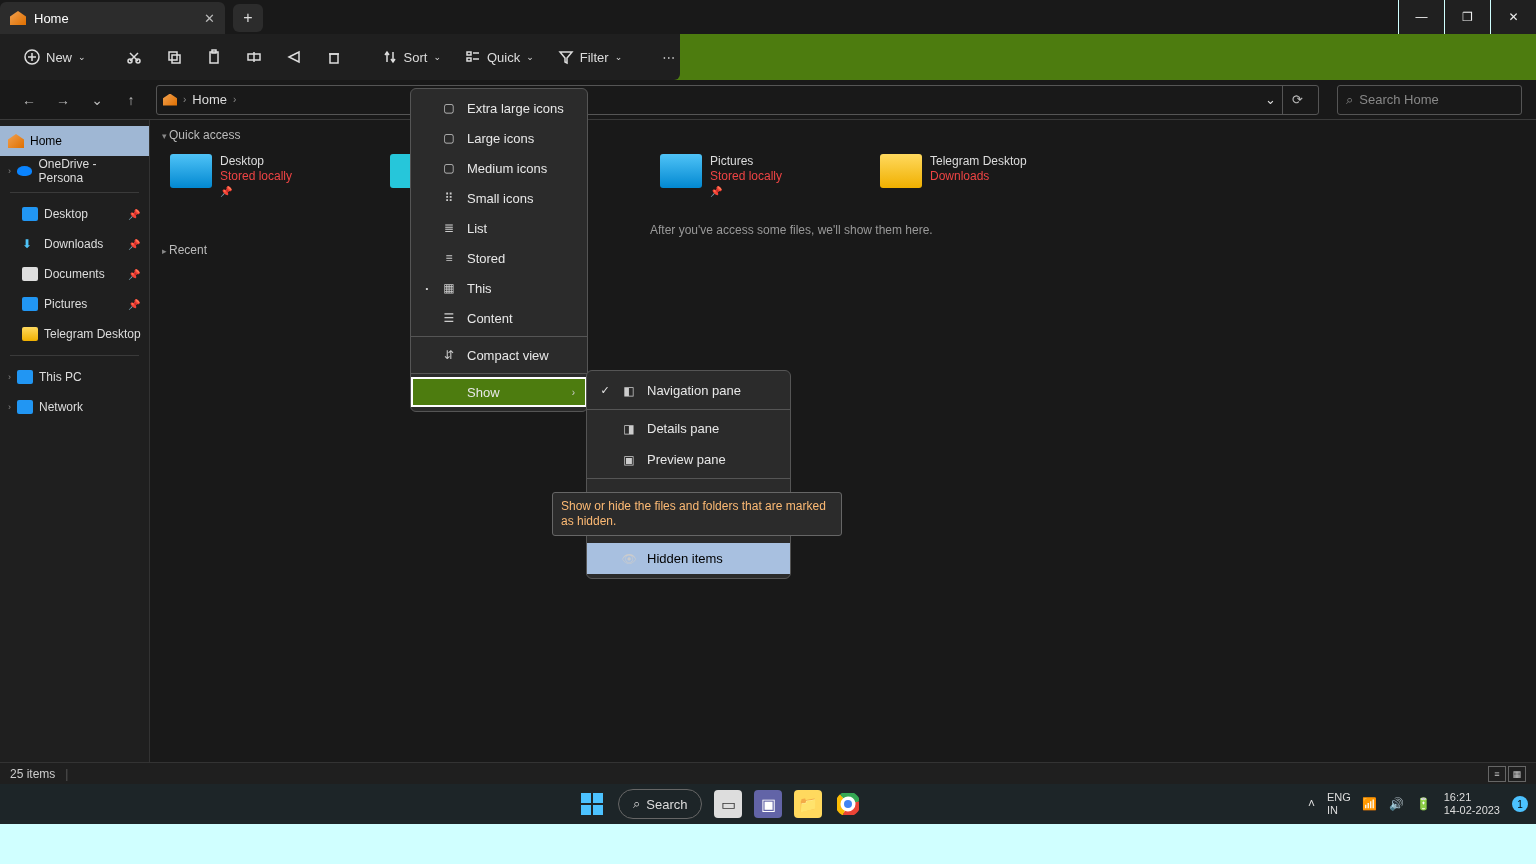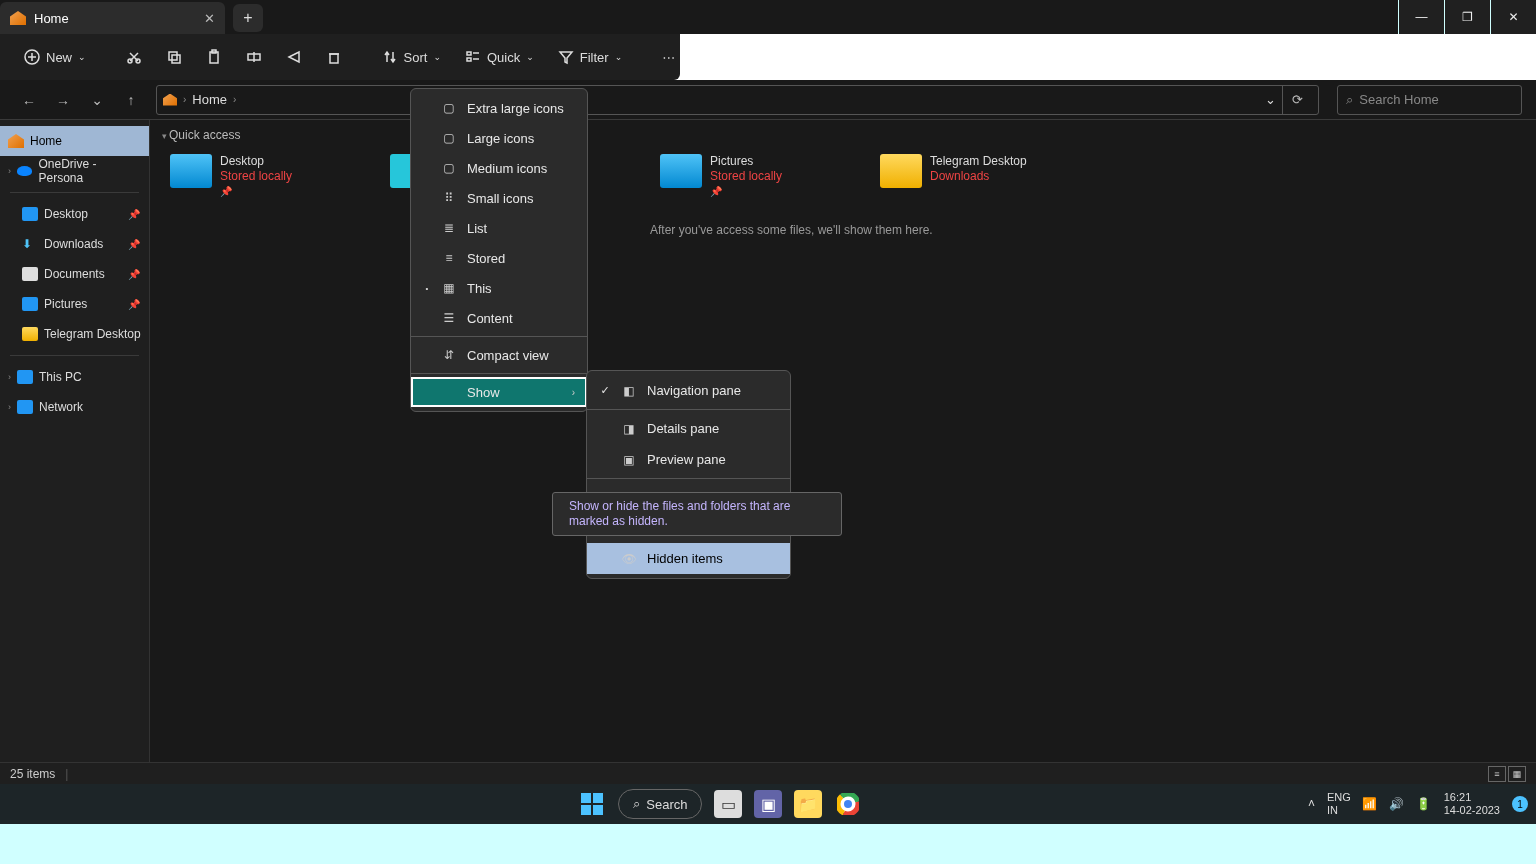--- a/index.html
+++ b/index.html
@@ -11,21 +11,21 @@
   .tab span{color:#fff;font-size:13px}
   .tab .close{margin-left:auto;color:#bbb;font-size:13px}
   .newtab{width:30px;display:flex;align-items:center;justify-content:center;color:#ddd;font-size:16px;background:#2c2c2c;border-radius:6px;margin:4px 0 2px 8px}
   .wincontrols{margin-left:auto;display:flex}
   .wincontrols div{width:46px;background:#202020;color:#eee;display:flex;align-items:center;justify-content:center;font-size:12px;border-left:1px solid #d0ffff}
   
   .toolbar{height:46px;background:#1f1f1f;display:flex;align-items:center;padding:0 14px;gap:4px;width:680px;border-radius:0 0 6px 0}
   .tbtn{height:34px;padding:0 10px;display:flex;align-items:center;gap:6px;color:#ddd;font-size:13px;border-radius:4px}
   .tbtn svg{width:16px;height:16px;stroke:#ddd;fill:none;stroke-width:1.5}
   .tsep{width:1px;height:24px;background:#444;margin:0 6px}
-  .toolbar-wrap{background:#ffffff;height:46px;display:flex}
+  .toolbar-wrap{background:#4d7c0f;height:46px;display:flex}
   
   .addr-row{height:40px;background:#191919;display:flex;align-items:center;padding:0 14px;gap:4px;border-bottom:1px solid #3a3a3a}
   .navbtn{width:30px;height:30px;display:flex;align-items:center;justify-content:center;color:#bbb;font-size:14px}
   .addrbar{flex:1;height:30px;border:1px solid #555;border-radius:3px;margin:0 6px;display:flex;align-items:center;padding:0 6px;gap:6px;color:#ddd;font-size:13px}
   .addrbar .hic{width:14px;height:12px;background:linear-gradient(135deg,#f0a050,#e07000);clip-path:polygon(50% 0,100% 40%,100% 100%,0 100%,0 40%)}
   .refresh{width:30px;height:30px;border-left:1px solid #555;display:flex;align-items:center;justify-content:center;color:#bbb}
   .searchbox{width:185px;height:30px;border:1px solid #555;border-radius:3px;margin-left:8px;display:flex;align-items:center;padding:0 8px;gap:6px;color:#888;font-size:13px}
   
   .body{display:flex;height:642px;background:#191919}
   .sidebar{width:150px;background:#1f1f1f;border-right:1px solid #333;padding-top:6px;overflow:hidden}
@@ -55,29 +55,29 @@
   .qitem .pinic{color:#888;font-size:10px}
   .fav-empty{color:#999;font-size:12px;padding-left:500px;margin-top:20px}
   .recent-row{padding:6px 12px;font-size:12px;color:#bbb}
   .recent-row::before{content:"▸ ";font-size:9px;color:#888}
   
   .menu1{position:absolute;left:410px;top:88px;width:178px;background:#2b2b2b;border:1px solid #555;border-radius:6px;padding:4px 0;z-index:5}
   .mitem{height:30px;display:flex;align-items:center;padding:0 12px;gap:10px;color:#e8e8e8;font-size:13px}
   .mitem .dot{width:8px;text-align:center;font-size:8px;color:#ddd}
   .mitem .mic{width:16px;display:flex;justify-content:center;color:#ccc;font-size:12px}
   .msep{height:1px;background:#555;margin:3px 0}
-  .mitem.sel{outline:2px solid #fff;outline-offset:-2px;background:#0f766e}
+  .mitem.sel{outline:2px solid #fff;outline-offset:-2px;background:#4d7c0f}
   .mitem .arrow{margin-left:auto;font-size:10px;color:#ccc}
   
   .menu2{position:absolute;left:586px;top:370px;width:205px;background:#2b2b2b;border:1px solid #555;border-radius:6px;padding:4px 0;z-index:5}
   .m2item{height:31px;display:flex;align-items:center;padding:0 12px;gap:10px;color:#e8e8e8;font-size:13px}
   .m2item .chk{width:12px;text-align:center;font-size:11px}
   .m2item .mic2{width:16px;color:#ccc;font-size:12px;text-align:center}
   .m2item.hover{background:#a8c0e0;color:#000}
-  .tooltip{position:absolute;left:552px;top:492px;width:290px;background:#2b2b2b;border:1px solid #666;color:#c4b5fd;font-size:12px;padding:6px 16px;z-index:6;border-radius:3px;line-height:15px}
+  .tooltip{position:absolute;left:552px;top:492px;width:290px;background:#2b2b2b;border:1px solid #666;color:#fdba74;font-size:12px;padding:6px 8px;z-index:6;border-radius:3px;line-height:15px}
   
   .statusbar{height:22px;background:#1f1f1f;color:#ccc;font-size:12px;display:flex;align-items:center;padding:0 10px;border-top:1px solid #333}
   .statusbar .viewbtns{margin-left:auto;display:flex;gap:2px}
   .statusbar .vbtn{width:18px;height:16px;border:1px solid #666;font-size:9px;display:flex;align-items:center;justify-content:center}
   
   .taskbar{height:40px;background:#1d2528;display:flex;align-items:center;padding:0 8px;color:#ddd;font-size:12px}
   .tb-center{display:flex;align-items:center;gap:12px;margin-left:570px}
   .tb-search{height:30px;border:1px solid #666;border-radius:15px;padding:0 14px;display:flex;align-items:center;gap:6px;font-size:13px}
   .tb-ic{width:28px;height:28px;border-radius:4px;display:flex;align-items:center;justify-content:center;font-size:16px}
   .tb-right{margin-left:auto;display:flex;align-items:center;gap:12px}
@@ -285,20 +285,21 @@
         <div class="qicon ic-folder"></div>
         <div class="qtext">
           <div>Telegram Desktop</div>
           <div class="sub">Downloads</div>
         </div>
       </div>
     </div>
 
     <div class="fav-empty">After you've access some files, we'll show them here.</div>
 
+    <div class="recent-row">Recent</div>
 
   </div>
 </div>
 
 <div class="statusbar">
   <span>25 items</span>
   <span style="margin-left:10px;color:#555">|</span>
   <div class="viewbtns">
     <div class="vbtn">≡</div>
     <div class="vbtn">▦</div>

